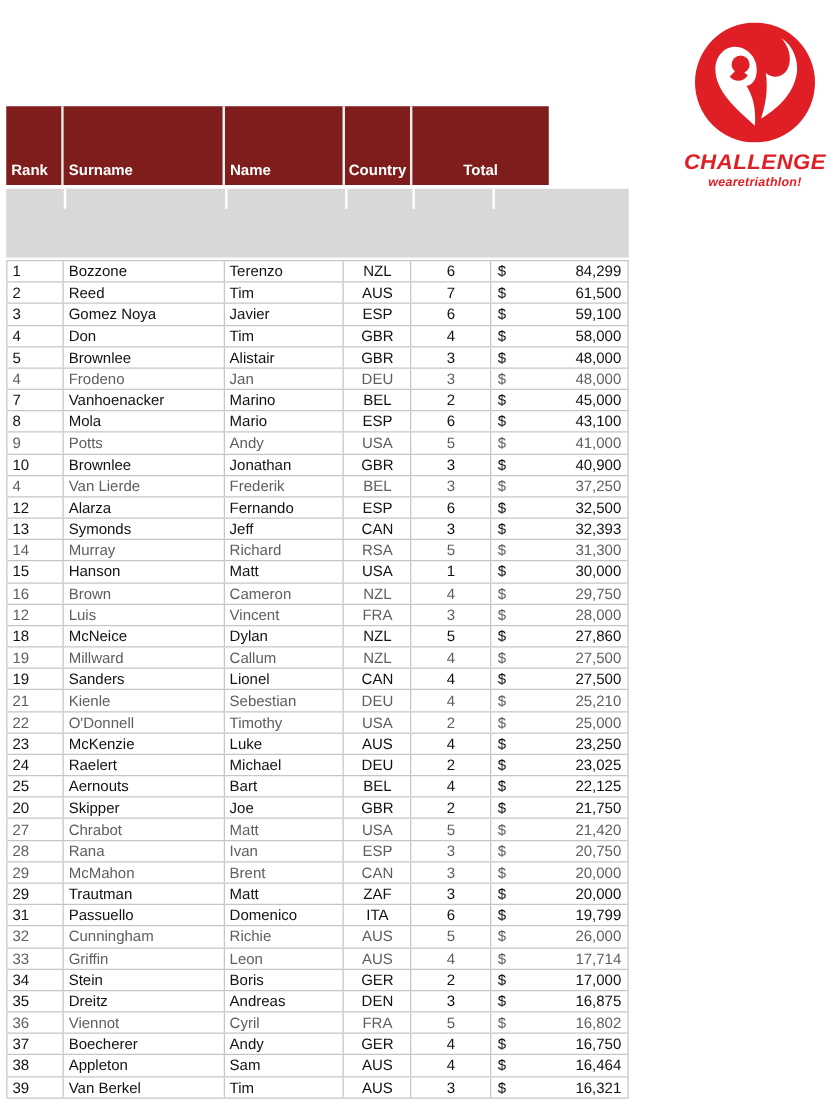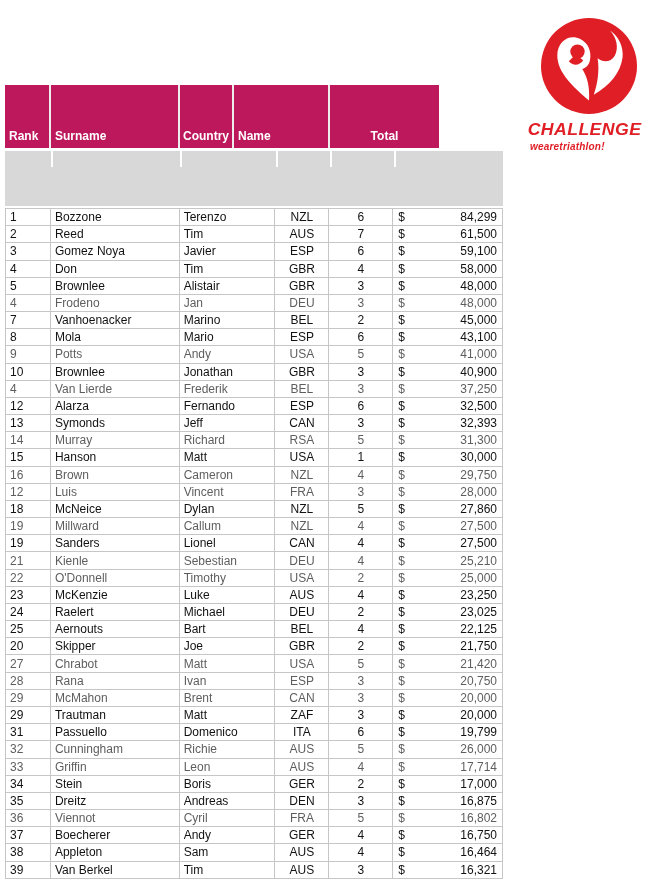--- a/index.html
+++ b/index.html
@@ -1,35 +1,35 @@
 <!DOCTYPE html>
 <html><head>
 <meta charset="utf-8">
 <style>
   html,body{margin:0;padding:0;}
   body{
     width:666px;height:891px;position:relative;background:#ffffff;
     font-family:"Liberation Sans",sans-serif;overflow:hidden;
   }
   
-  .logo{position:absolute;left:530px;top:18px;width:118px;}
+  .logo{position:absolute;left:545px;top:18px;width:118px;text-align:center;}
   .logo-mark{width:96px;height:96px;display:block;margin:0 auto;}
   .brand{
     font-size:17px;font-weight:bold;font-style:italic;color:#e01e25;
     letter-spacing:.4px;margin-top:6px;white-space:nowrap;transform:scaleX(1.04);
   }
   .tagline{
     font-size:10px;font-weight:bold;font-style:italic;color:#e01e25;
     margin-top:1px;white-space:nowrap;letter-spacing:.2px;
   }
   
   .tbl{position:absolute;left:5px;top:85px;width:498px;}
   .thead{display:flex;height:63px;}
   .th{
-    background:#be185d;color:#fff;font-size:12px;font-weight:bold;
+    background:#7f1d1d;color:#fff;font-size:12px;font-weight:bold;
     display:flex;align-items:flex-end;box-sizing:border-box;
     padding:16px 0 5px 4px;border-right:2px solid #ededed;
   }
   .th:last-child{border-right:none;}
   .th.center{justify-content:center;padding-left:0;}
   .subhead{
     margin-top:3px;height:55px;background:#d8d8d8;position:relative;
   }
   .subhead .tick{position:absolute;top:0;width:2px;height:16px;background:#ffffff;}
   .tbody{margin-top:2px;border:1px solid #c6c6c6;border-bottom:none;}
@@ -63,22 +63,22 @@
              C81,31 79,21 72,13 C81,19 86,30 85,41 C83,57 72,70 55,80 Z"></path>
   </svg>
   <div class="brand">CHALLENGE</div>
   <div class="tagline">wearetriathlon!</div>
 </div>
 
 <div class="tbl">
   <div class="thead" id="thead">
       <div class="th c0">Rank</div>
       <div class="th c1">Surname</div>
+      <div class="th c2">Name</div>
       <div class="th c3 center">Country</div>
-      <div class="th c2">Name</div>
       <div class="th c5 center">Total</div>
     </div>
   <div class="subhead" id="subhead">
       <div class="tick" style="left: 46px;"></div>
       <div class="tick" style="left: 175px;"></div>
       <div class="tick" style="left: 271px;"></div>
       <div class="tick" style="left: 325px;"></div>
       <div class="tick" style="left: 389px;"></div>
     </div>
   <div class="tbody" id="tbody">

